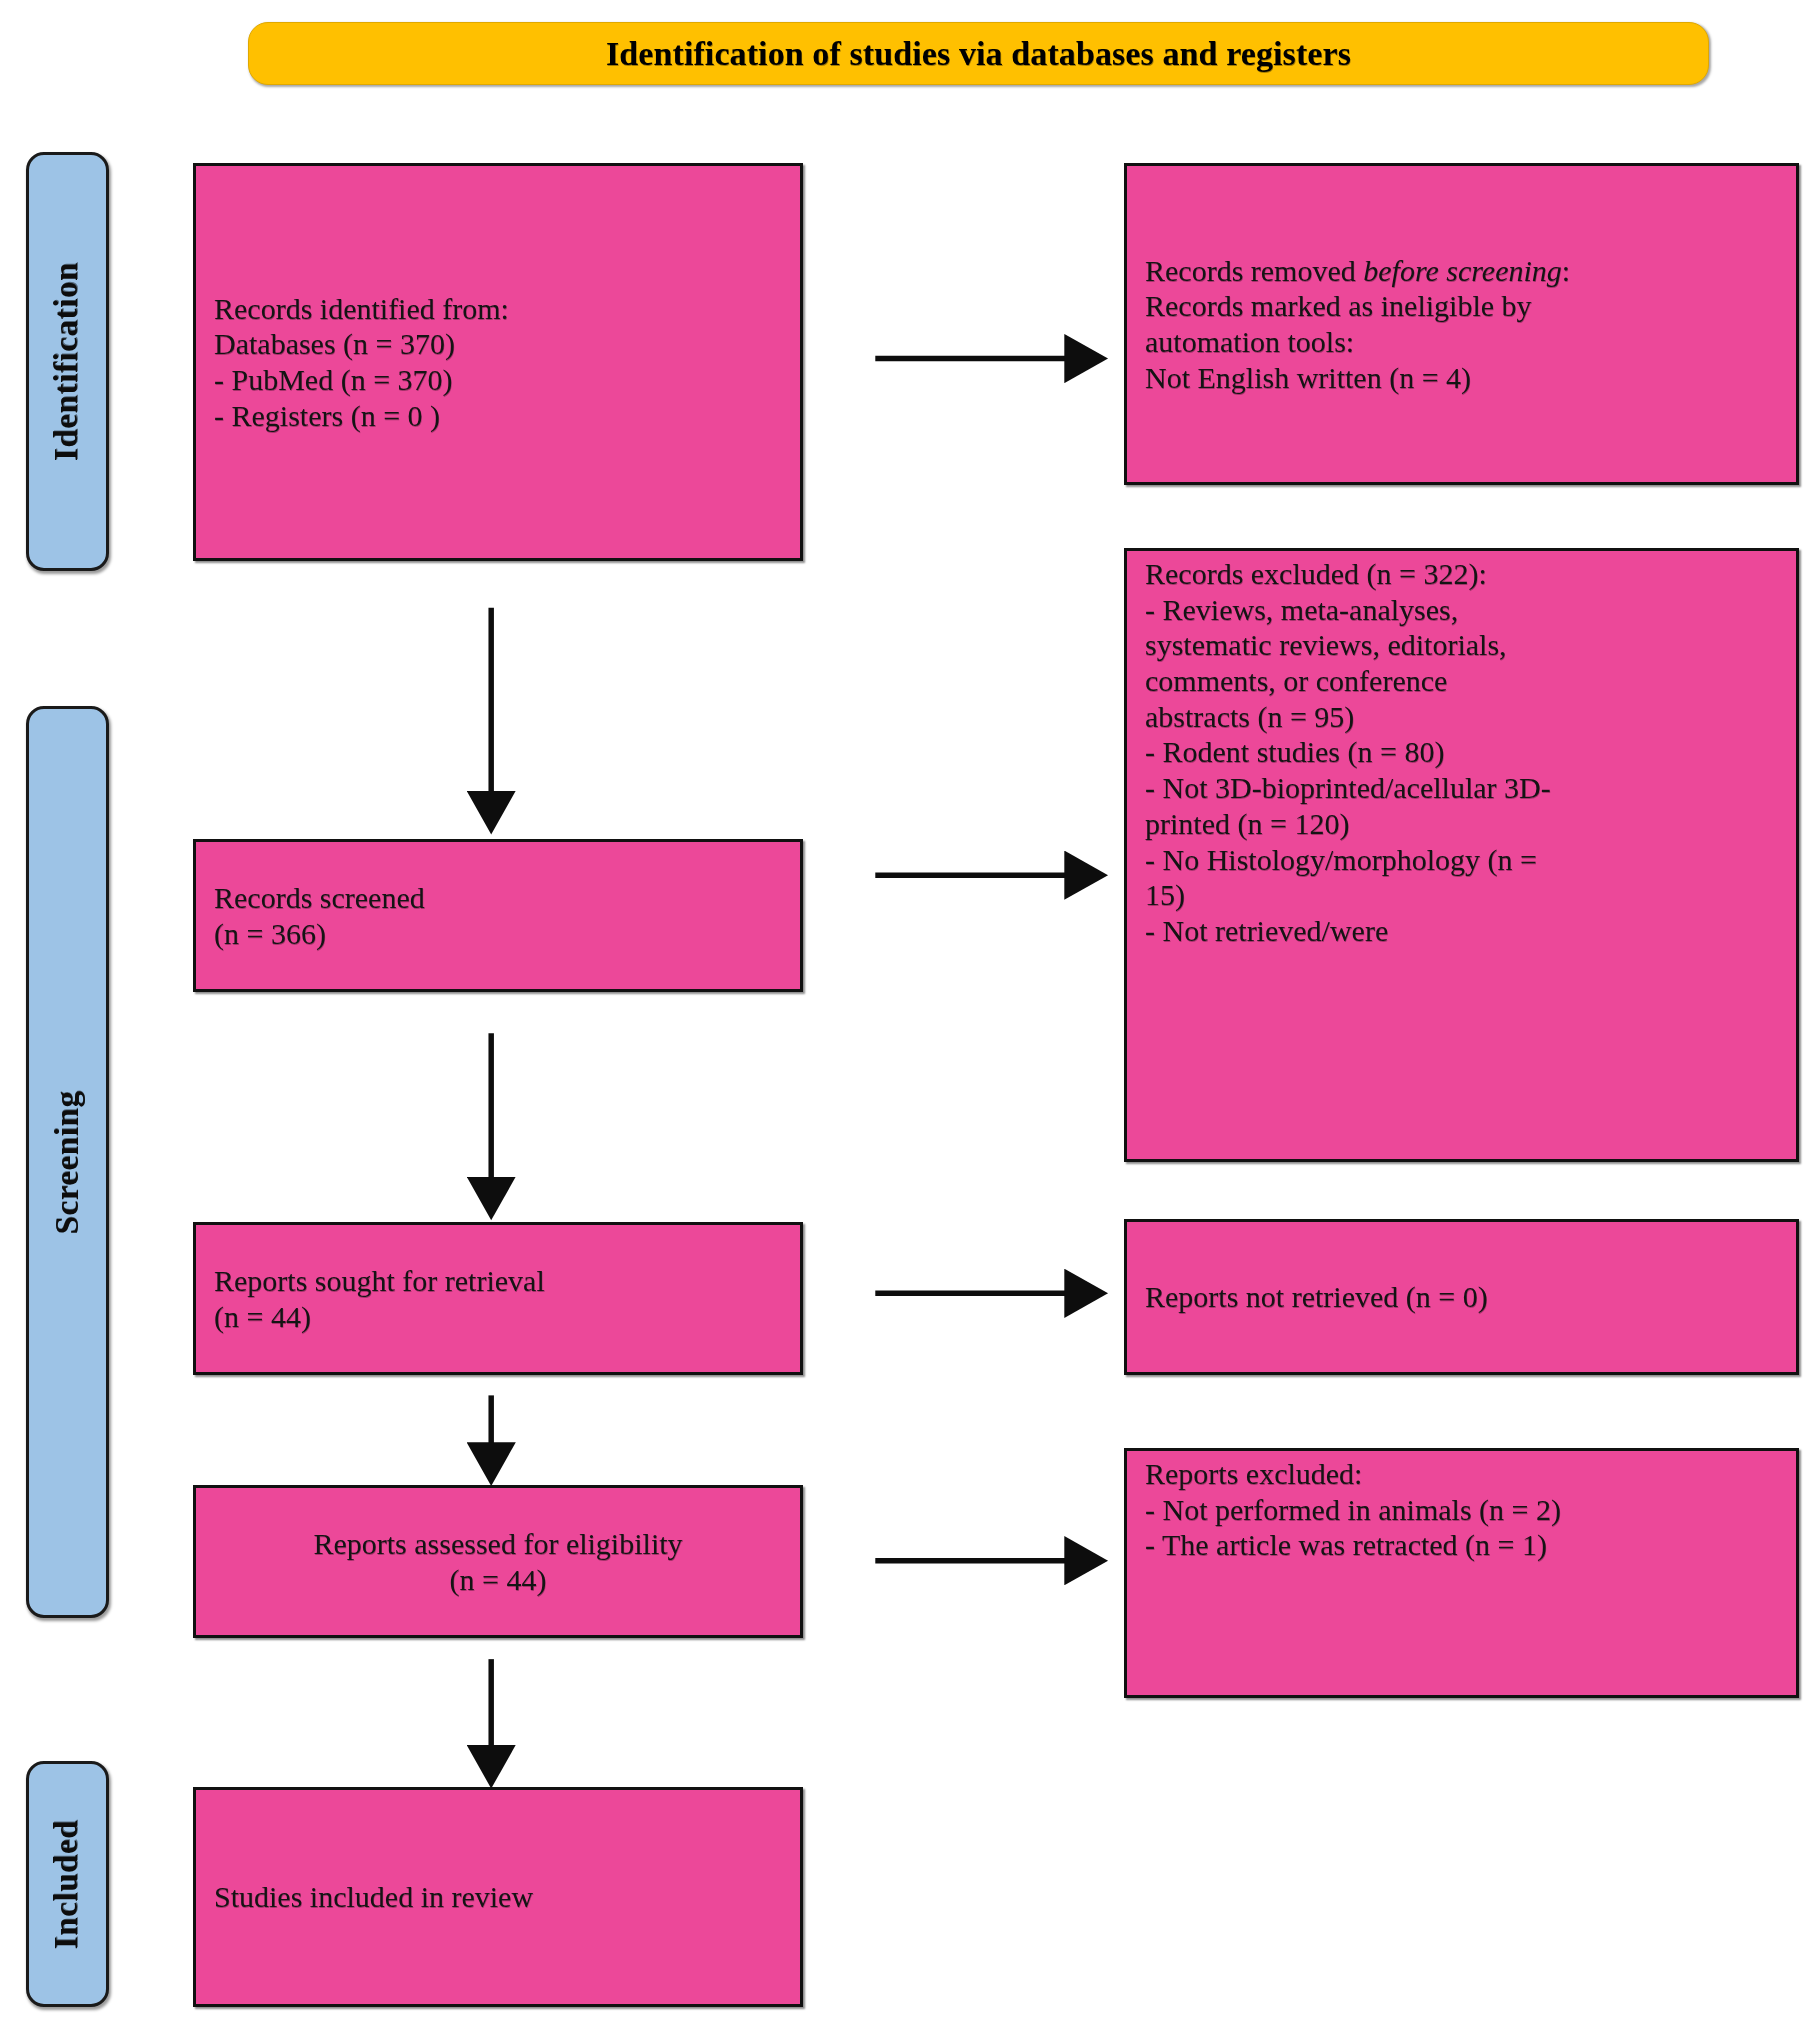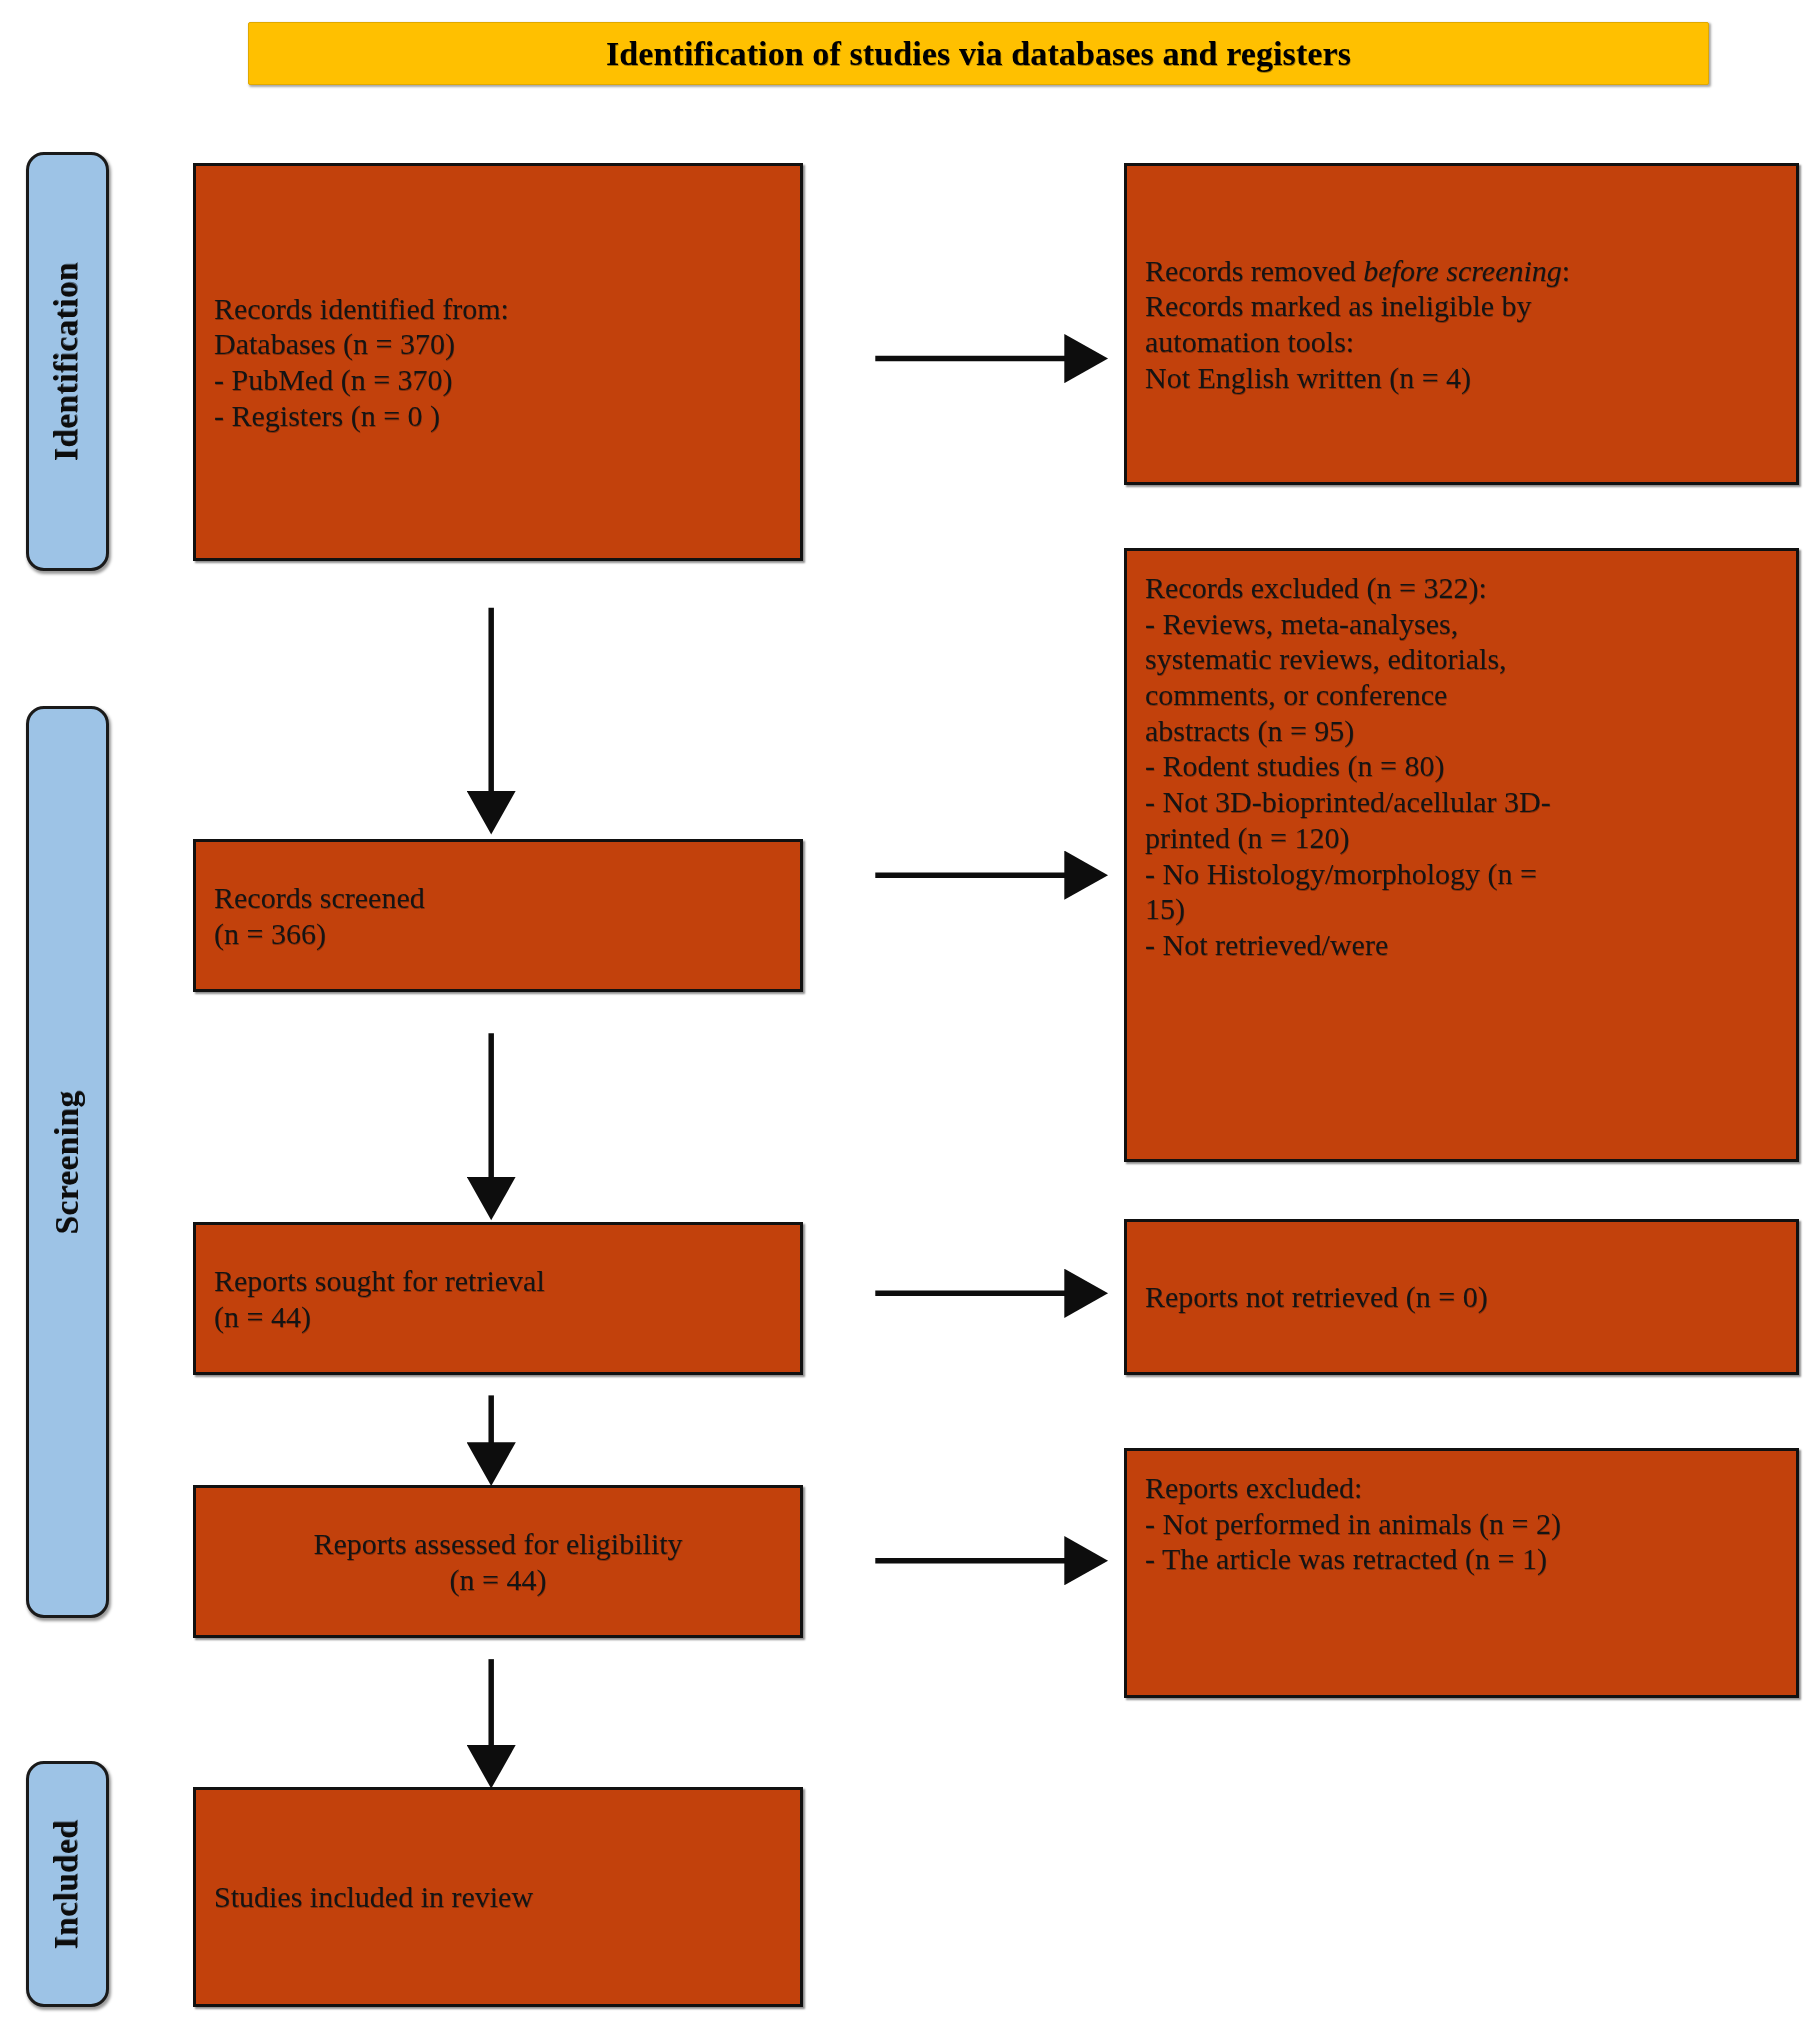--- a/index.html
+++ b/index.html
@@ -5,21 +5,21 @@
   html,body{margin:0;padding:0;background:#ffffff;}
   body{
     font-family:"Liberation Serif", serif;
     width:1815px;height:2025px;position:relative;overflow:hidden;
     -webkit-font-smoothing:antialiased;
   }
 
   
   .banner{
     position:absolute;left:248px;top:22px;width:1461px;height:63px;
-    background:#FFC000;border:1.8px solid #E0A800;border-radius:2px;
+    background:#FFC000;border:1.8px solid #E0A800;border-radius:20px;
     box-shadow:1.2px 1.8px 2.4px rgba(0,0,0,.35);
     display:flex;align-items:center;justify-content:center;
     box-sizing:border-box;
   }
   .banner-text{
     font-size:34px;font-weight:bold;color:#000;letter-spacing:0.1px;
     text-shadow:0.6px 0.6px 0 rgba(0,0,0,.35);
     white-space:nowrap;
   }
 
@@ -37,25 +37,25 @@
     font-size:33px;font-weight:bold;color:#0d0d0d;
     text-shadow:0.9px 0.9px 0 rgba(0,0,0,.45);
     letter-spacing:0.6px;
   }
   #phase-identification{top:152px;height:419px;}
   #phase-screening{top:706px;height:912px;}
   #phase-included{top:1761px;height:246px;}
 
   
   .box{
-    position:absolute;background:#c2410c;
+    position:absolute;background:#ec4899;
     border:3px solid #111111;
     box-sizing:border-box;
     box-shadow:2.4px 2.4px 1.8px rgba(0,0,0,.45);
-    padding:19px 18px;
+    padding:5px 18px;
     display:flex;flex-direction:column;justify-content:center;
   }
   .box p{
     margin:0;
     font-size:30px;line-height:1.19;color:#141414;
     text-shadow:0.5px 0.5px 0 rgba(0,0,0,.30);
   }
   .box p em{font-style:italic;}
 
   

